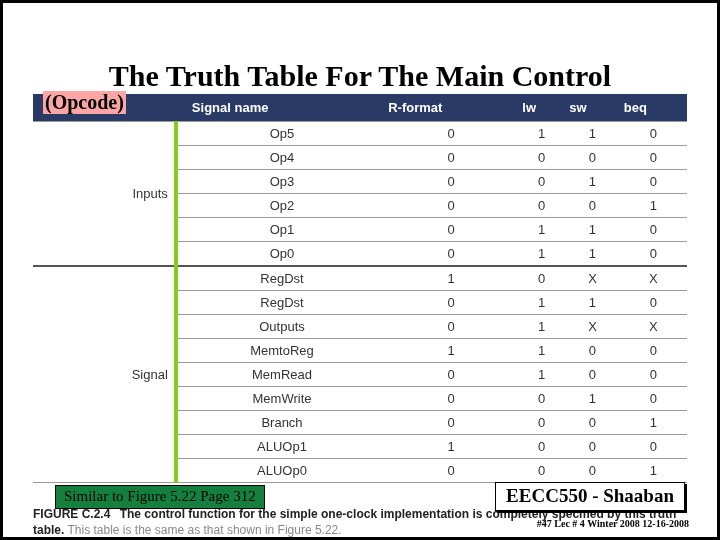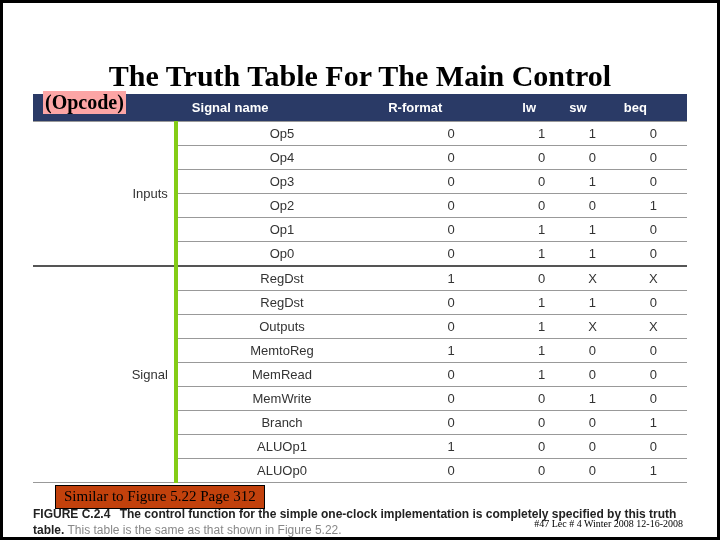--- a/index.html
+++ b/index.html
@@ -75,39 +75,39 @@
   }
   .caption .figlabel { font-weight: bold; }
   .caption .second { color: #888; }
   .footer-left {
     position: absolute;
     left: 52px;
     bottom: 28px;
     border: 1.5px solid #000;
     padding: 2px 8px 3px 8px;
     font-size: 15px;
-    background: #c2410c;
+    background: #15803d;
   }
   .footer-right {
     position: absolute;
     right: 32px;
     bottom: 26px;
     border: 1.5px solid #000;
     box-shadow: 2px 2px 0 #000;
     padding: 2px 10px 3px 10px;
     font-size: 19px;
     font-weight: bold;
     background: #fff;
   }
   .footer-meta {
     position: absolute;
-    right: 34px;
+    right: 28px;
     bottom: 8px;
     font-size: 10px;
-    font-weight: normal;
+    font-weight: bold;
   }
 </style>
 </head>
 <body>
 
 <div class="slide">
 
   <div class="title">The Truth Table For The Main Control</div>
 
   <div class="table-wrap">
@@ -237,15 +237,16 @@
 
   <div class="opcode-note">(Opcode)</div>
 
   <div class="caption">
     <span class="figlabel">FIGURE C.2.4</span>
     <span class="figlabel" style="margin-left:6px;">The control function for the simple one-clock implementation is completely specified by this truth table.</span>
     <span class="second"> This table is the same as that shown in Figure 5.22.</span>
   </div>
 
   <div class="footer-left">Similar to Figure 5.22 Page 312</div>
+  <div class="footer-right">EECC550 - Shaaban</div>
   <div class="footer-meta">#47   Lec # 4   Winter 2008   12-16-2008</div>
 
 </div>
 
 </body></html>

